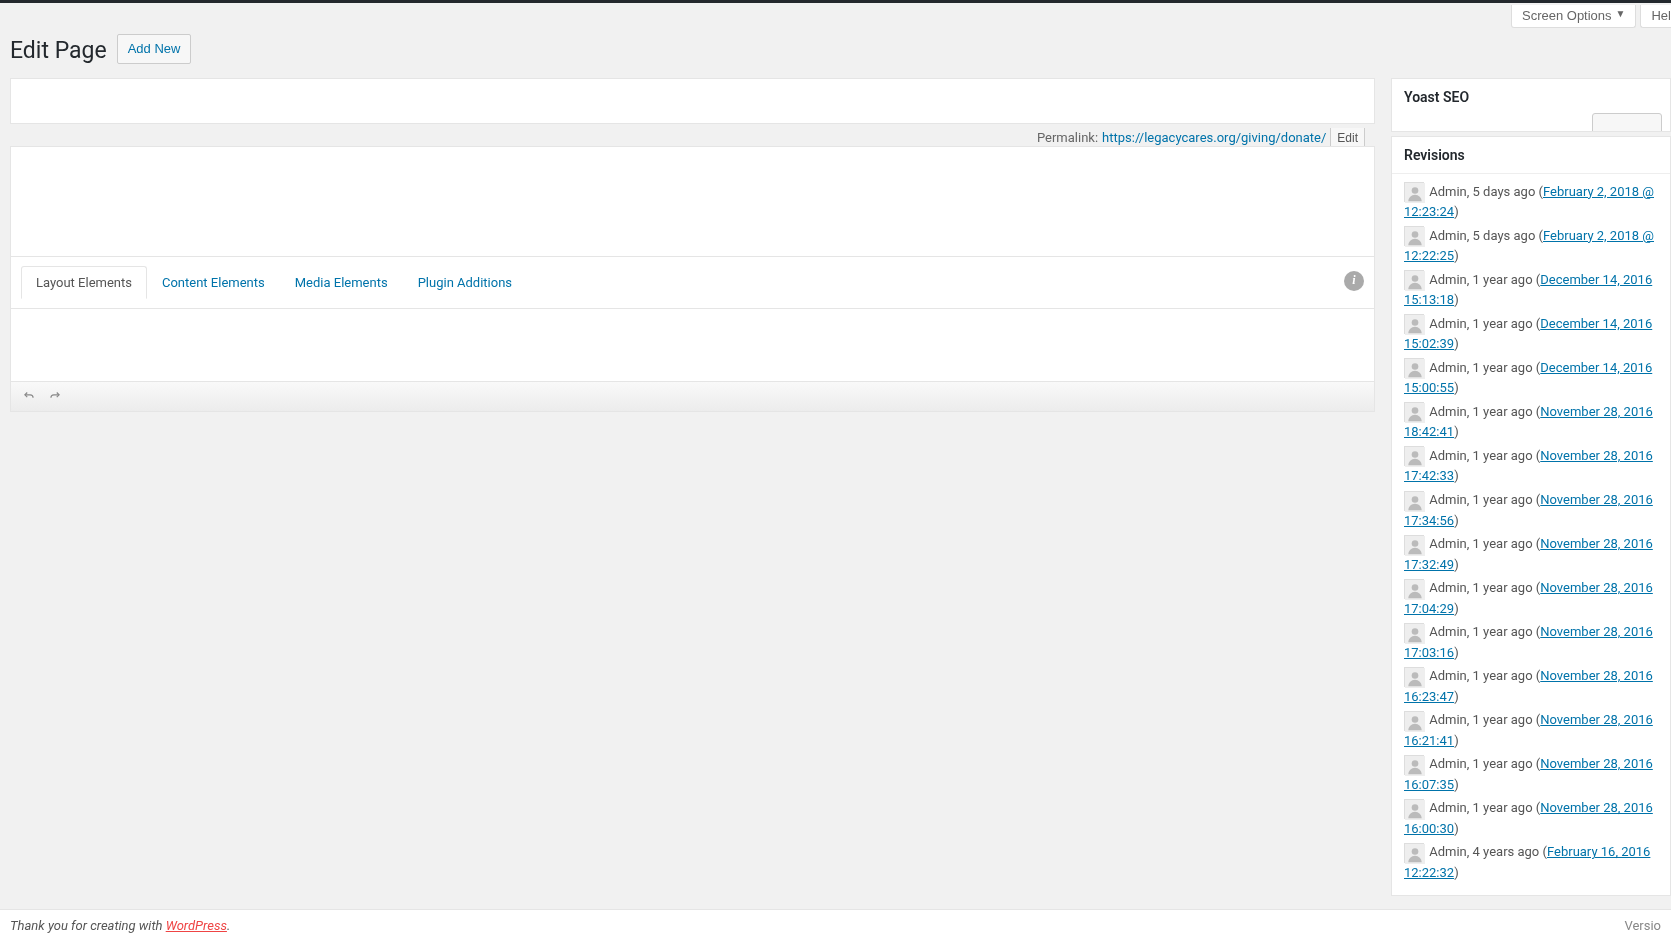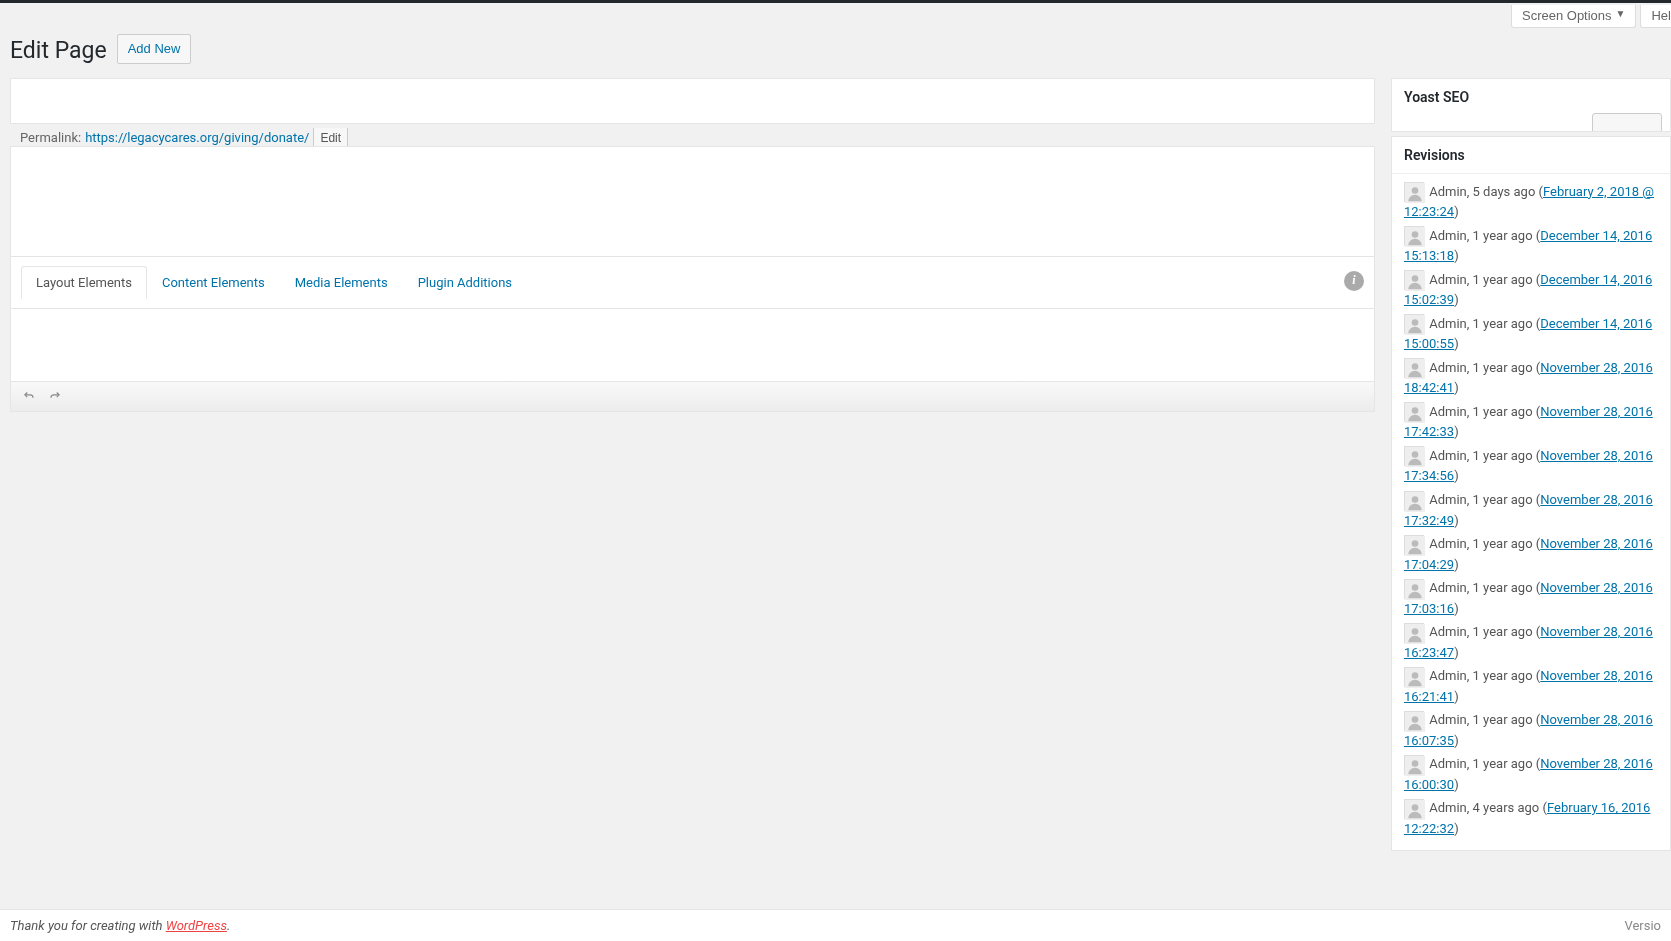--- a/index.html
+++ b/index.html
@@ -94,20 +94,21 @@
   }
   .permalink-row {
     padding: 2px 10px 0;
     font-size: 13px;
     color: #666;
     height: 18px;
     overflow: hidden;
     display: flex;
     align-items: center;
     gap: 4px;
+    justify-content: flex-end;
   }
   .permalink-row a {
     color: #0073aa;
     text-decoration: none;
   }
   .permalink-edit-btn {
     border: 1px solid #ccc;
     background: #f7f7f7;
     font-size: 12px;
     padding: 4px 6px;
@@ -345,20 +346,25 @@
       <div class="revisions-body" id="revisions-list">
           <div class="revision-item"><span class="avatar"><svg viewBox="0 0 24 24">
                 <rect width="24" height="24" fill="#eee"></rect>
                 <circle cx="12" cy="9" r="4" fill="#bbb"></circle>
                 <path d="M4 22c0-4.4 3.6-8 8-8s8 3.6 8 8" fill="#bbb"></path>
               </svg></span> <span>Admin</span>, <span>5 days ago</span> (<a class="rev-link" href="#">February 2, 2018 @ 12:23:24</a>)</div>
           <div class="revision-item"><span class="avatar"><svg viewBox="0 0 24 24">
                 <rect width="24" height="24" fill="#eee"></rect>
                 <circle cx="12" cy="9" r="4" fill="#bbb"></circle>
                 <path d="M4 22c0-4.4 3.6-8 8-8s8 3.6 8 8" fill="#bbb"></path>
+              </svg></span> <span>Admin</span>, <span>5 days ago</span> (<a class="rev-link" href="#">February 2, 2018 @ 12:22:25</a>)</div>
+          <div class="revision-item"><span class="avatar"><svg viewBox="0 0 24 24">
+                <rect width="24" height="24" fill="#eee"></rect>
+                <circle cx="12" cy="9" r="4" fill="#bbb"></circle>
+                <path d="M4 22c0-4.4 3.6-8 8-8s8 3.6 8 8" fill="#bbb"></path>
               </svg></span> <span>Admin</span>, <span>1 year ago</span> (<a class="rev-link" href="#">December 14, 2016 15:13:18</a>)</div>
           <div class="revision-item"><span class="avatar"><svg viewBox="0 0 24 24">
                 <rect width="24" height="24" fill="#eee"></rect>
                 <circle cx="12" cy="9" r="4" fill="#bbb"></circle>
                 <path d="M4 22c0-4.4 3.6-8 8-8s8 3.6 8 8" fill="#bbb"></path>
               </svg></span> <span>Admin</span>, <span>1 year ago</span> (<a class="rev-link" href="#">December 14, 2016 15:02:39</a>)</div>
           <div class="revision-item"><span class="avatar"><svg viewBox="0 0 24 24">
                 <rect width="24" height="24" fill="#eee"></rect>
                 <circle cx="12" cy="9" r="4" fill="#bbb"></circle>
                 <path d="M4 22c0-4.4 3.6-8 8-8s8 3.6 8 8" fill="#bbb"></path>

